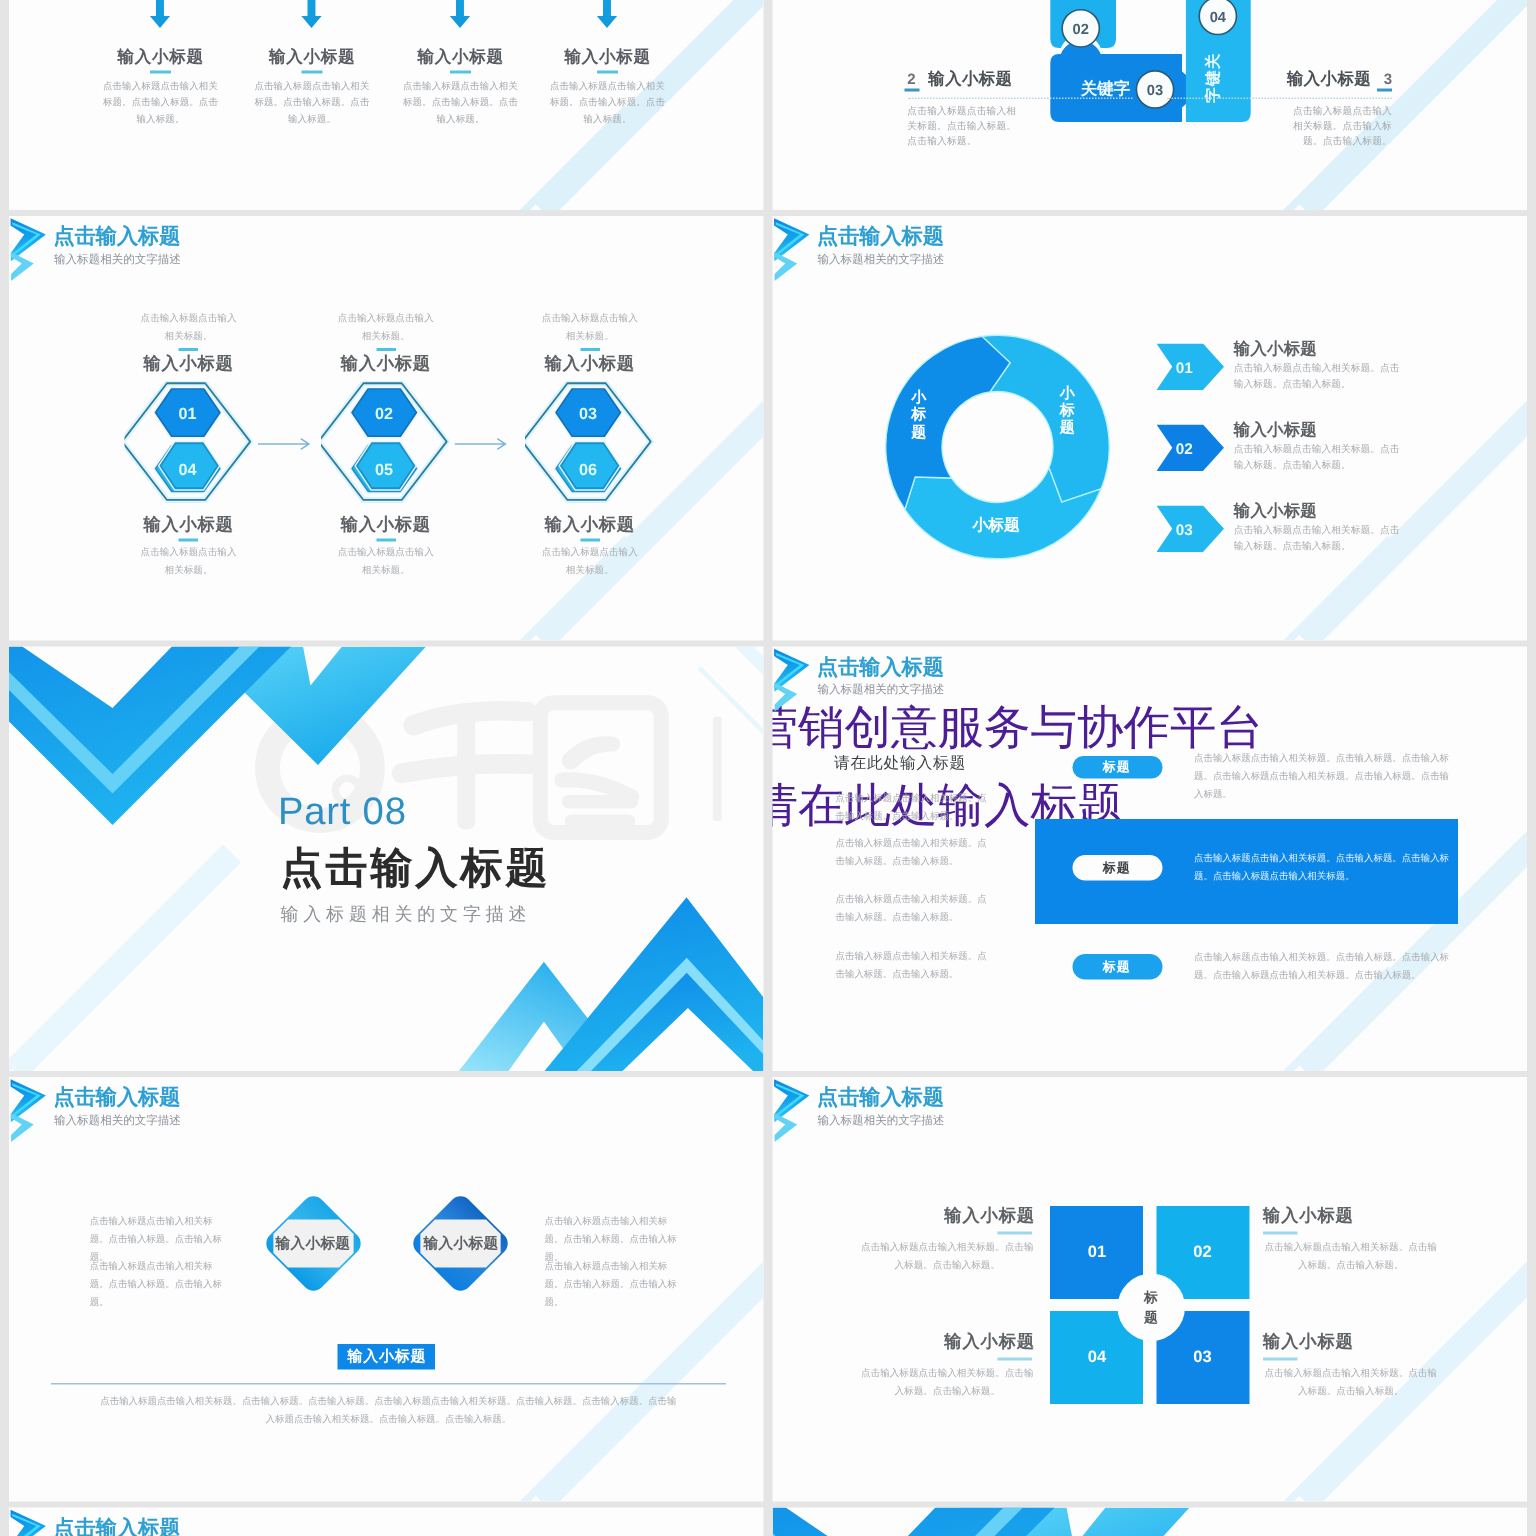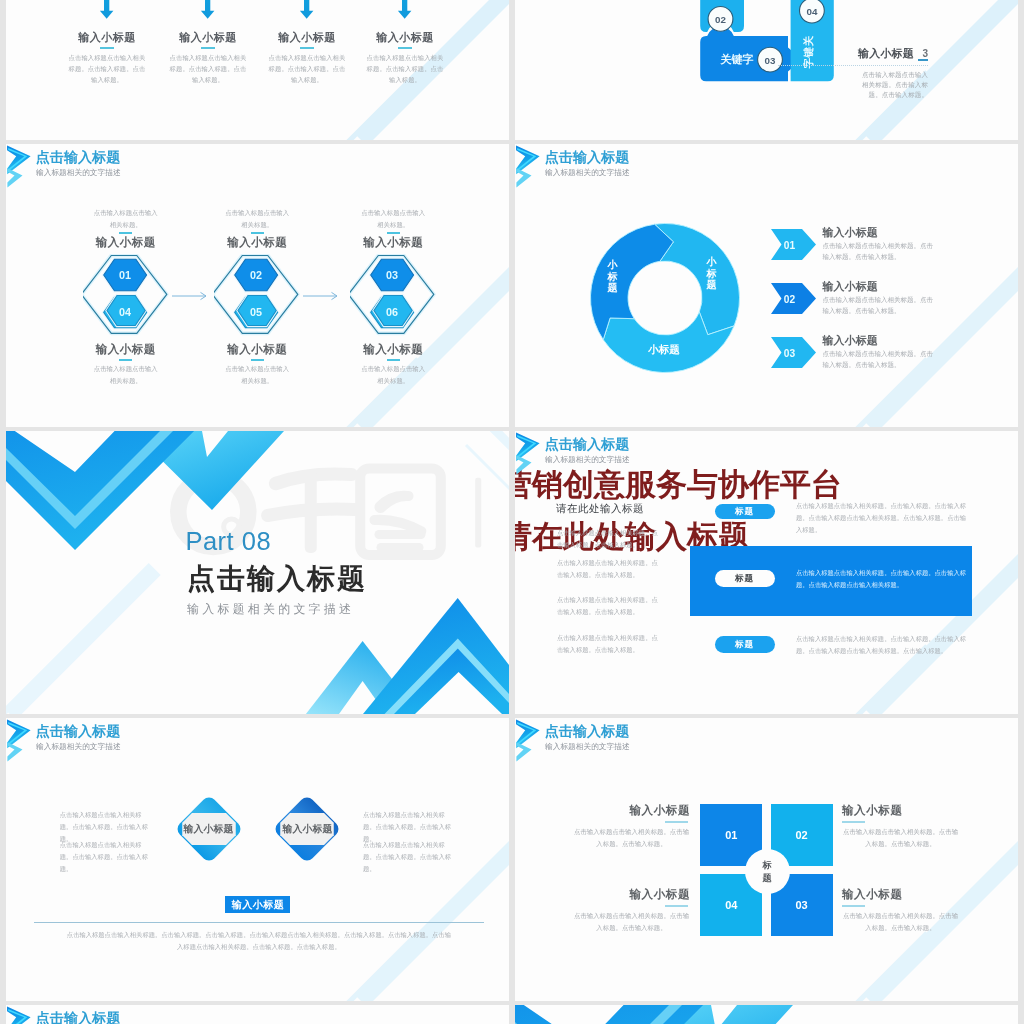--- a/index.html
+++ b/index.html
@@ -63,21 +63,21 @@
   .s6h{position:absolute;font-size:10.5px;font-weight:400;color:#3e4247;letter-spacing:.5px;}
   .s6p{position:absolute;font-size:6.3px;color:#a7abb0;line-height:1.9;}
   .diat{position:absolute;width:100px;text-align:center;font-size:9.8px;font-weight:700;color:#5e6266;letter-spacing:.2px;}
 
   
   .sq{position:absolute;width:62px;height:62px;color:#fff;font-size:11px;font-weight:700;
       display:flex;align-items:center;justify-content:center;}
   .s8t{position:absolute;font-size:11.5px;font-weight:700;color:#5e6266;letter-spacing:.6px;}
   .s8bar{position:absolute;width:23px;height:1.6px;background:#9fd8ea;}
   .s8p{position:absolute;font-size:6.4px;color:#a7abb0;line-height:1.9;}
-  .wm-txt{position:absolute;color:#7f1d1d;font-weight:700;white-space:nowrap;pointer-events:none;}
+  .wm-txt{position:absolute;color:#4c1d95;font-weight:400;white-space:nowrap;pointer-events:none;}
 </style>
 </head>
 <body>
 
 <svg width="0" height="0" style="position:absolute" aria-hidden="true">
  <defs>
   <linearGradient id="gBlue" x1="0" y1="0" x2="0" y2="1">
     <stop offset="0" stop-color="#0d86e6"></stop>
         <stop offset="1" stop-color="#22b4ef"></stop>
   </linearGradient>
@@ -196,20 +196,29 @@
     <circle cx="111.9" cy="58.6" r="12.4" fill="#fafdfd" stroke="#2a5c78" stroke-width="1.1"></circle>
     <text x="111.9" y="62.6" text-anchor="middle" font-size="9.8" font-weight="bold" fill="#4b6074" font-family="Liberation Sans, sans-serif">04</text>
     <text x="37" y="110.8" text-anchor="middle" font-size="11" font-weight="bold" fill="#eafaff">关键字</text>
     <g>
       <text x="112" y="89" text-anchor="middle" font-size="10.4" font-weight="bold" fill="#eafaff" transform="rotate(-90 112 89)">关</text>
       <text x="112" y="100.2" text-anchor="middle" font-size="10.4" font-weight="bold" fill="#eafaff" transform="rotate(-90 112 100.2)">键</text>
       <text x="112" y="111.4" text-anchor="middle" font-size="10.4" font-weight="bold" fill="#eafaff" transform="rotate(-90 112 111.4)">字</text>
     </g>
   </svg>
 
+  <div style="position:absolute;left:89.9px;top:186px;width:150px;">
+    <div style="white-space:nowrap">
+      <span class="p2num">2</span>
+      <span class="p2ttl" style="margin-left:4px">输入小标题</span>
+    </div>
+    <div class="p2dot"></div>
+    <div class="p2bar" style="left:-1.6px;top:15.5px;"></div>
+    <div class="p2p" style="width:73px">点击输入标题点击输入相关标题。点击输入标题。点击输入标题。</div>
+  </div>
 
   <div style="position:absolute;left:263px;top:186px;width:150px;text-align:right;">
     <div style="white-space:nowrap">
       <span class="p2ttl">输入小标题</span>
       <span class="p2num" style="margin-left:4px">3</span>
     </div>
     <div class="p2dot"></div>
     <div class="p2bar" style="left:140px;top:15.5px;"></div>
     <div class="p2p" style="width:72px;margin-left:78px;">点击输入标题点击输入相关标题。点击输入标题。点击输入标题。</div>
   </div>

